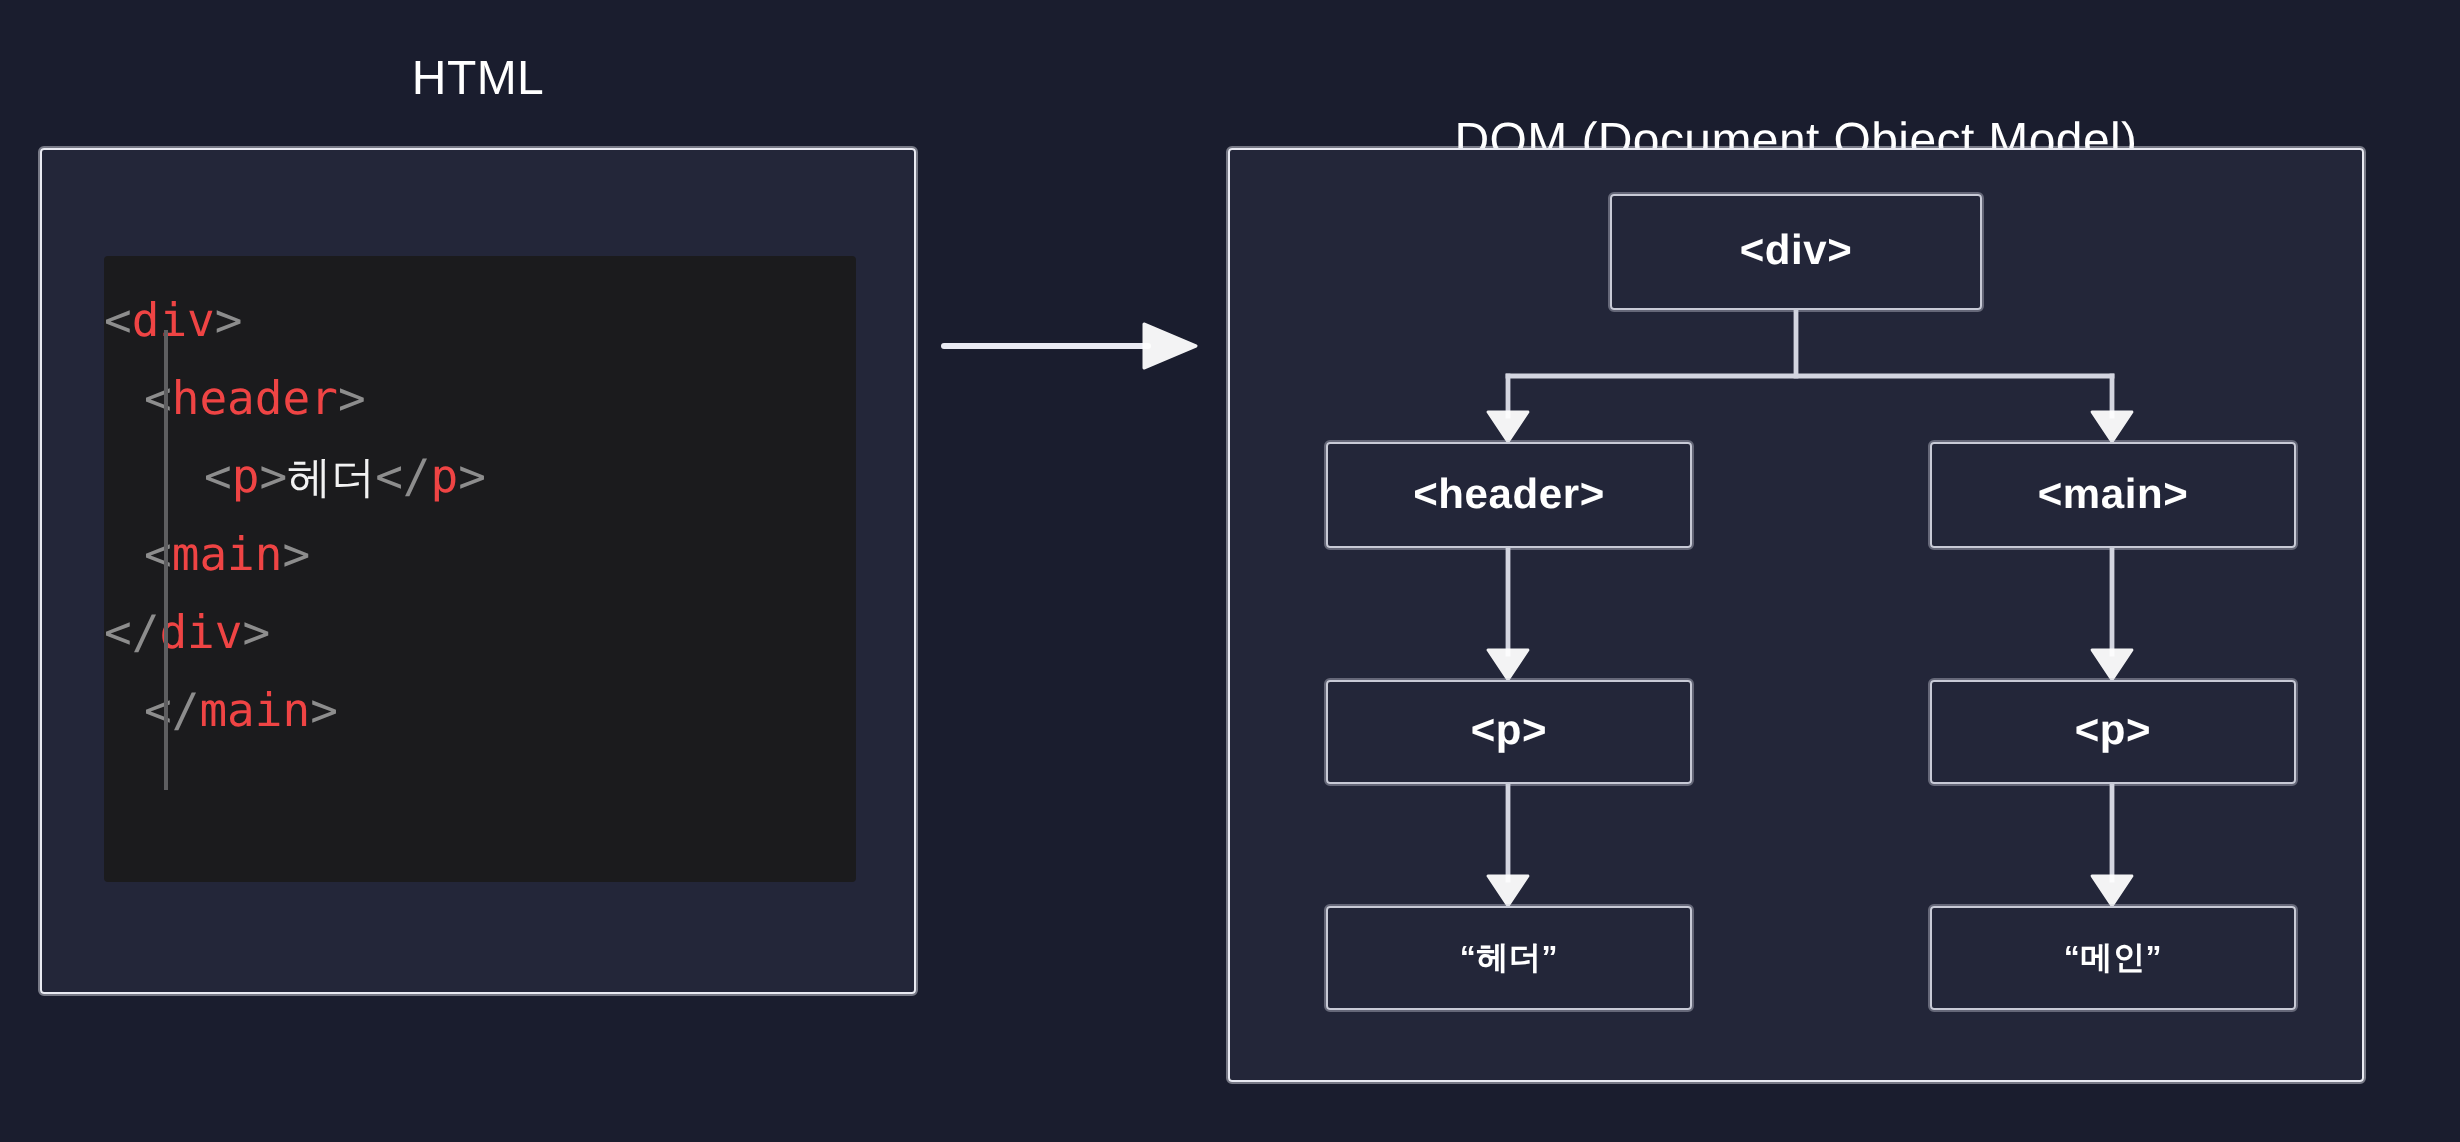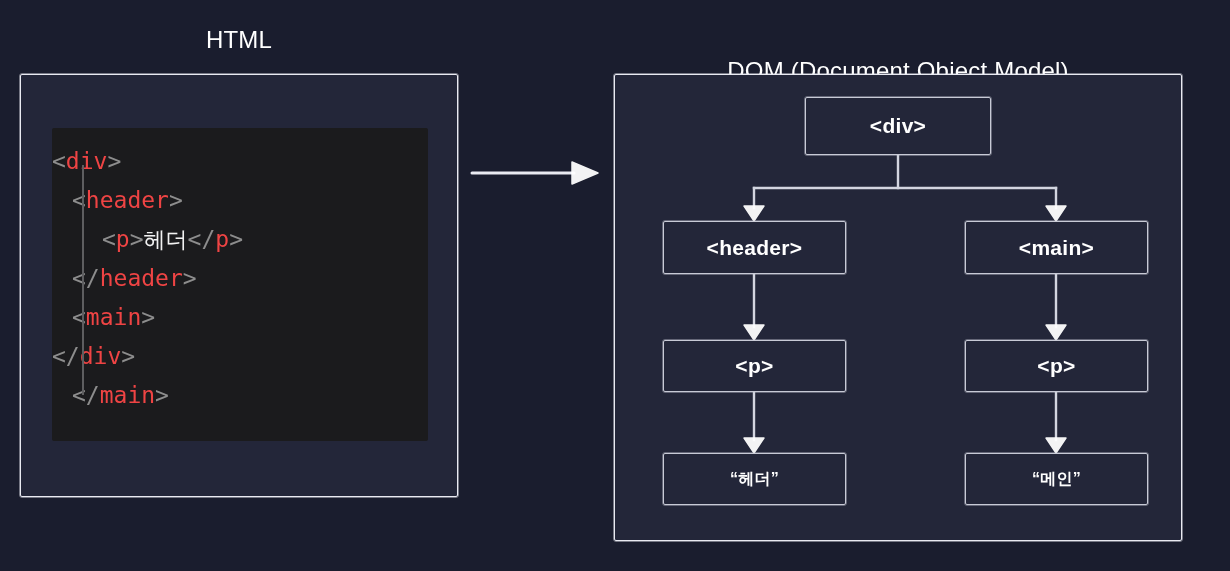--- a/index.html
+++ b/index.html
@@ -130,21 +130,20 @@
 
   <div class="panel-title" id="title-dom">DOM (Document Object Model)</div>
 
   <div class="panel" id="panel-html"></div>
 
   <div id="code-block">
     <div id="code-lines">
         <div class="code-line ind0"><span class="pun">&lt;</span><span class="tag">div</span><span class="pun">&gt;</span></div>
         <div class="code-line ind1"><span class="pun">&lt;</span><span class="tag">header</span><span class="pun">&gt;</span></div>
         <div class="code-line ind2"><span class="pun">&lt;</span><span class="tag">p</span><span class="pun">&gt;</span><span class="txt">헤더</span><span class="pun">&lt;/</span><span class="tag">p</span><span class="pun">&gt;</span></div>
-        <div class="code-line ind1"><span class="pun">&lt;/</span><span class="tag">header</span><span class="pun">&gt;</span></div>
         <div class="code-line ind1"><span class="pun">&lt;</span><span class="tag">main</span><span class="pun">&gt;</span></div>
         <div class="code-line ind0"><span class="pun">&lt;/</span><span class="tag">div</span><span class="pun">&gt;</span></div>
         <div class="code-line ind1"><span class="pun">&lt;/</span><span class="tag">main</span><span class="pun">&gt;</span></div>
       </div>
   </div>
   <div id="indent-guide"></div>
 
   <svg id="mid-arrow" viewBox="0 0 130 30">
     <line x1="2" y1="15" x2="104" y2="15" stroke="#e9eaf2" stroke-width="3" stroke-linecap="round"></line>
     <polygon points="102,4 128,15 102,26" fill="#ffffff" stroke="#ffffff" stroke-width="1.5" stroke-linejoin="round" opacity="0.95"></polygon>

